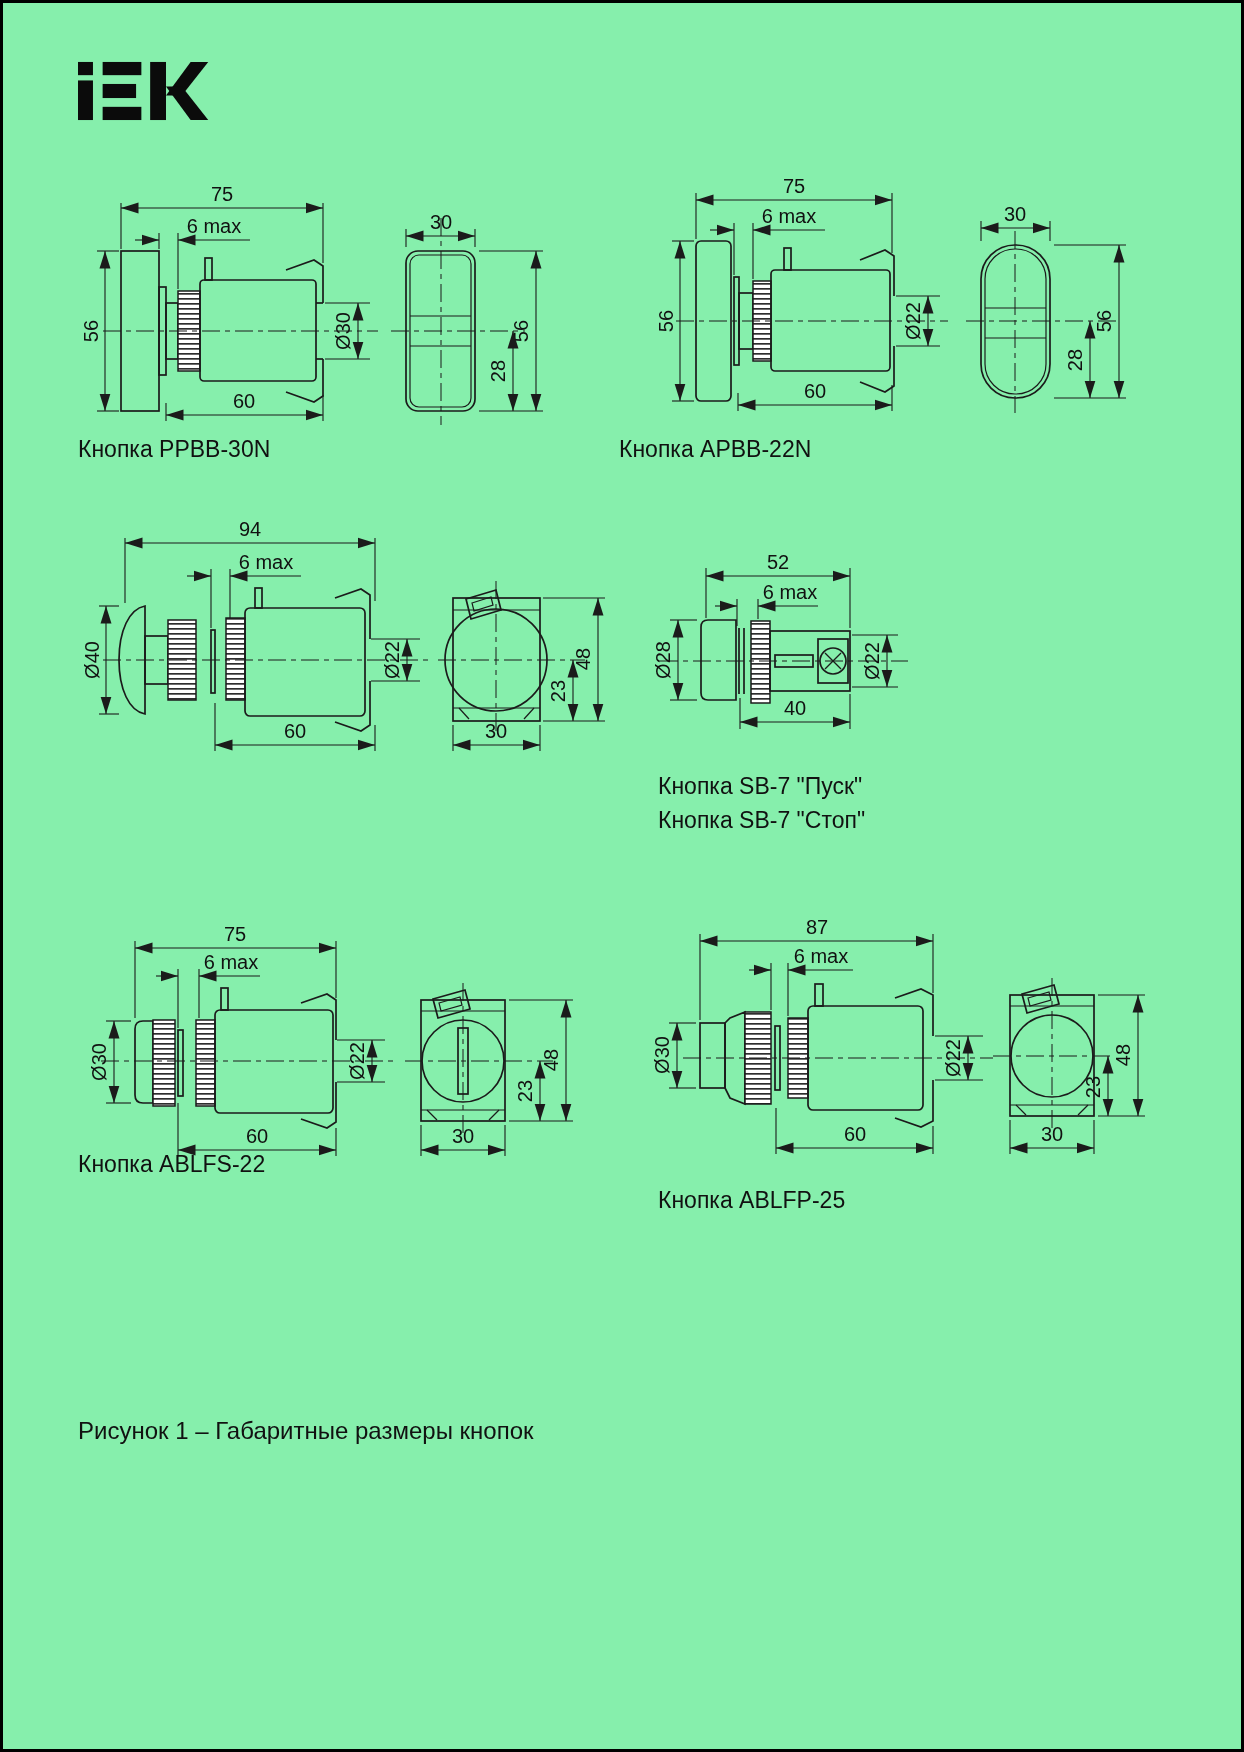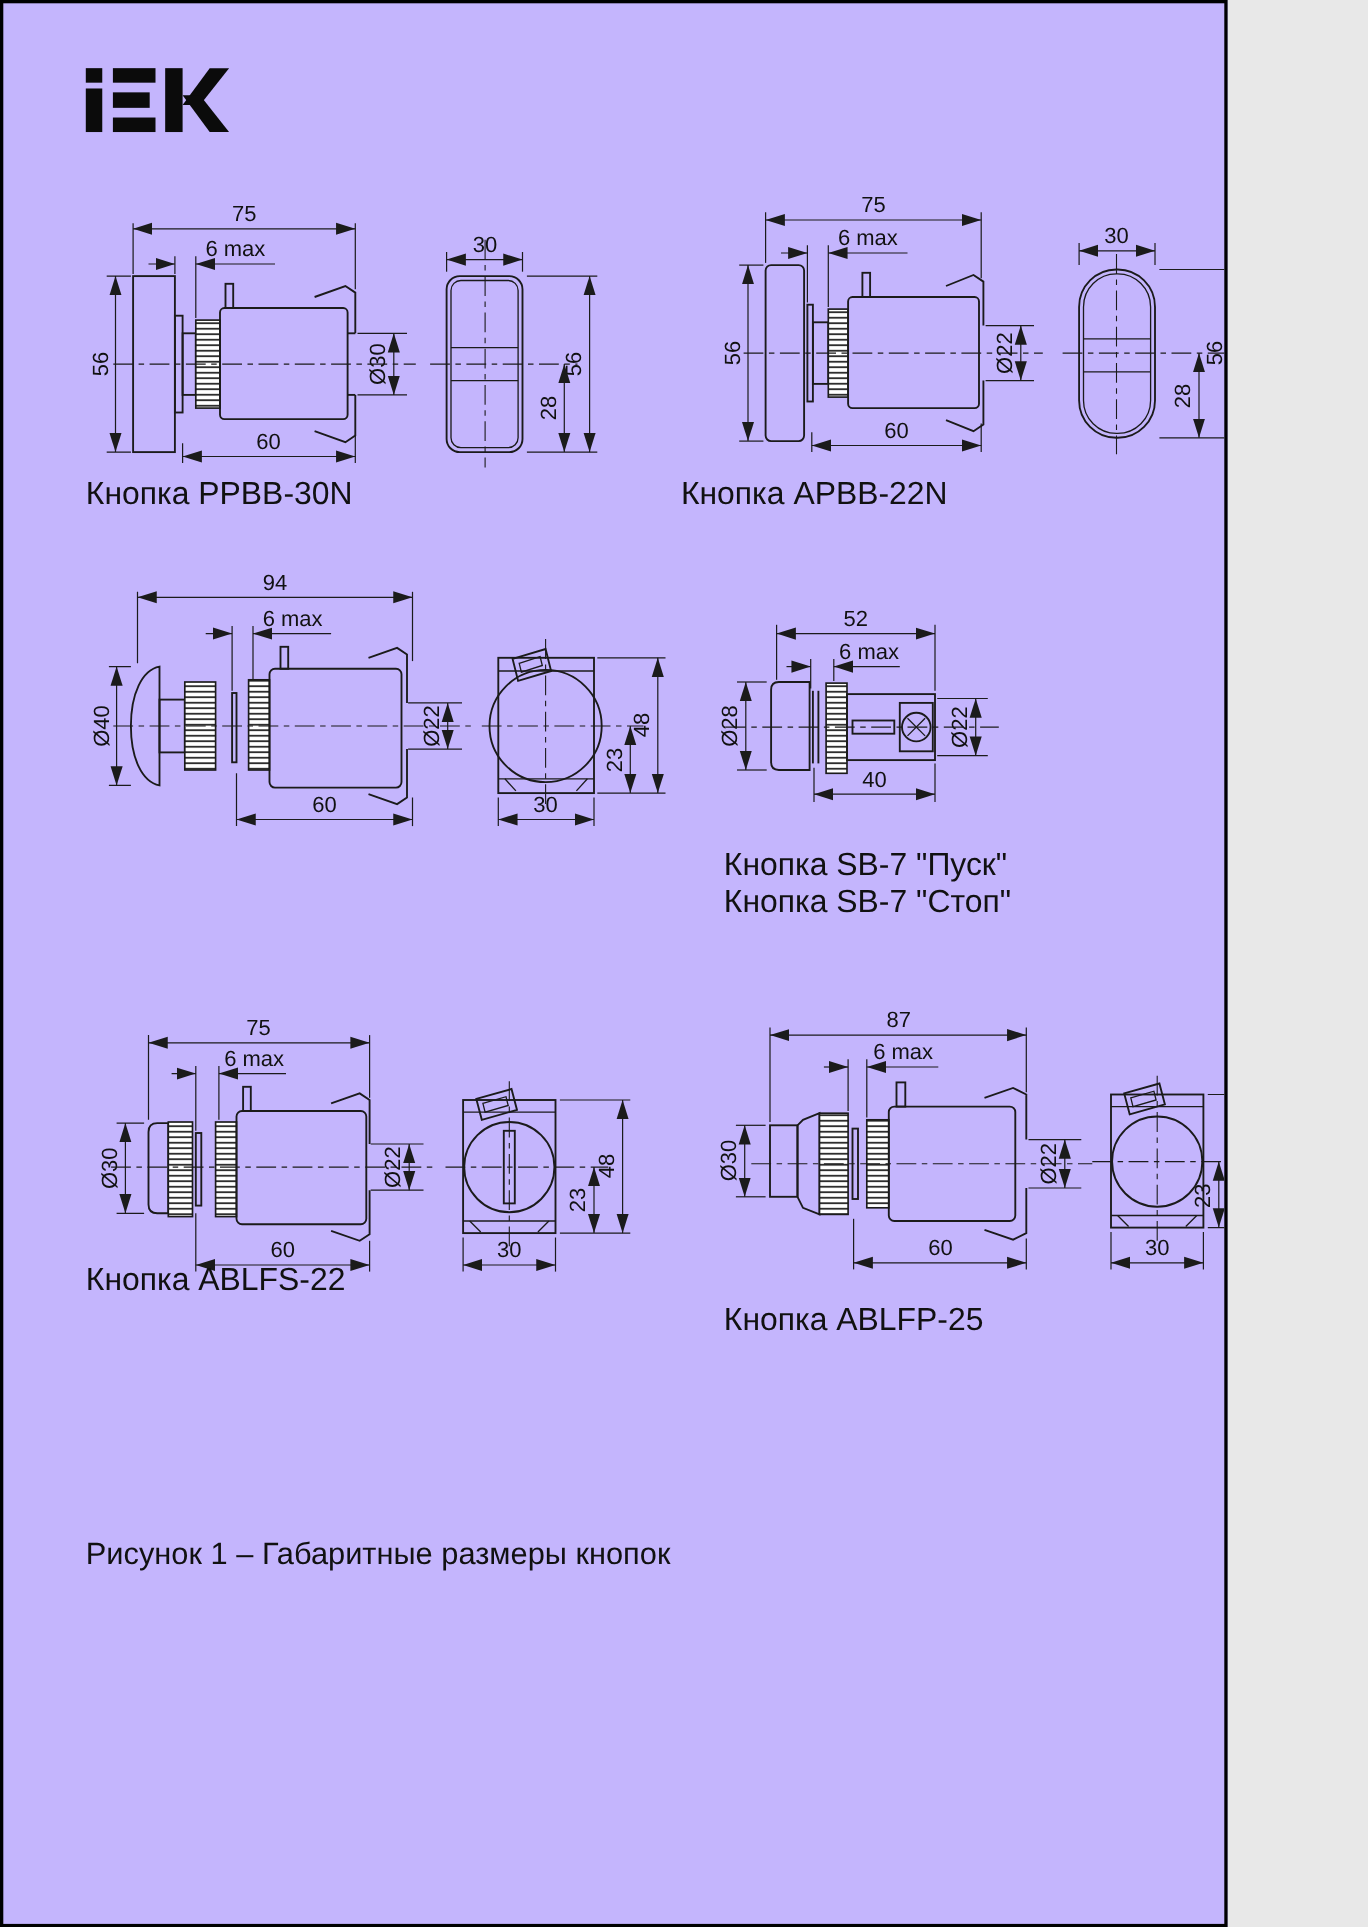--- a/index.html
+++ b/index.html
@@ -1,23 +1,23 @@
 <!DOCTYPE html>
 <html lang="ru"><head>
 <meta charset="utf-8">
 <style>
   html,body{margin:0;padding:0;background:#e8e8e8;}
   .page{
-    position:relative;width:1116px;height:1752px;background:#c4b5fd;
+    position:relative;width:1244px;height:1752px;background:#86efac;
     border:3px solid #000;box-sizing:border-box;overflow:hidden;
     font-family:"Liberation Sans",sans-serif;color:#111;
   }
   .abs{position:absolute;}
-  .lbl{position:absolute;font-size:29px;line-height:34px;color:#111;white-space:nowrap;}
-  .caption{position:absolute;font-size:28px;color:#111;white-space:nowrap;}
+  .lbl{position:absolute;font-size:23px;line-height:34px;color:#111;white-space:nowrap;}
+  .caption{position:absolute;font-size:24px;color:#111;white-space:nowrap;margin-top:20px;}
   svg{overflow:visible;}
   .o  {fill:none;stroke:#1b1b1b;stroke-width:1.7;stroke-linejoin:miter;}
   .o2 {fill:none;stroke:#1b1b1b;stroke-width:1.2;}
   .rib{fill:url(#ribs);stroke:#1b1b1b;stroke-width:1.5;}
   .d  {fill:none;stroke:#1b1b1b;stroke-width:1.1;}
   .c  {fill:none;stroke:#1b1b1b;stroke-width:1;stroke-dasharray:18 5 5 5;}
   text.t{font-family:"Liberation Sans",sans-serif;font-size:20px;fill:#111;}
 </style>
 </head>
 <body>

